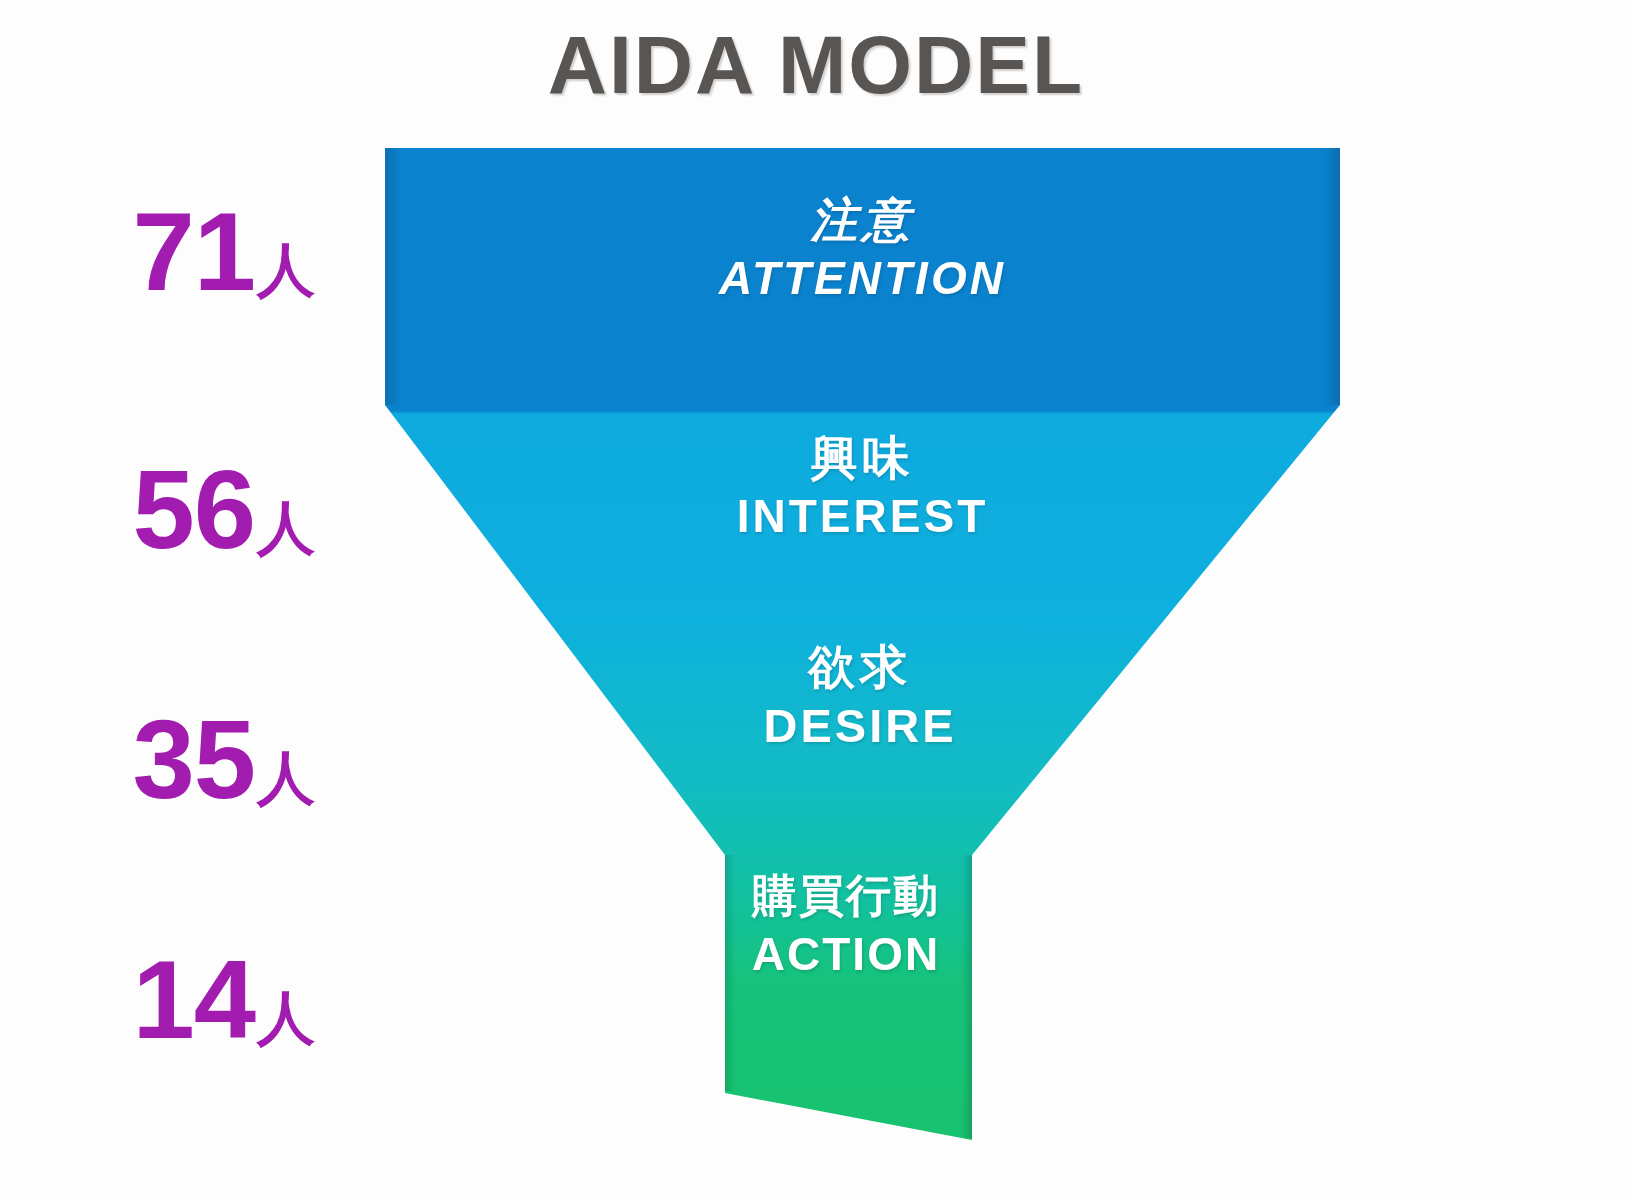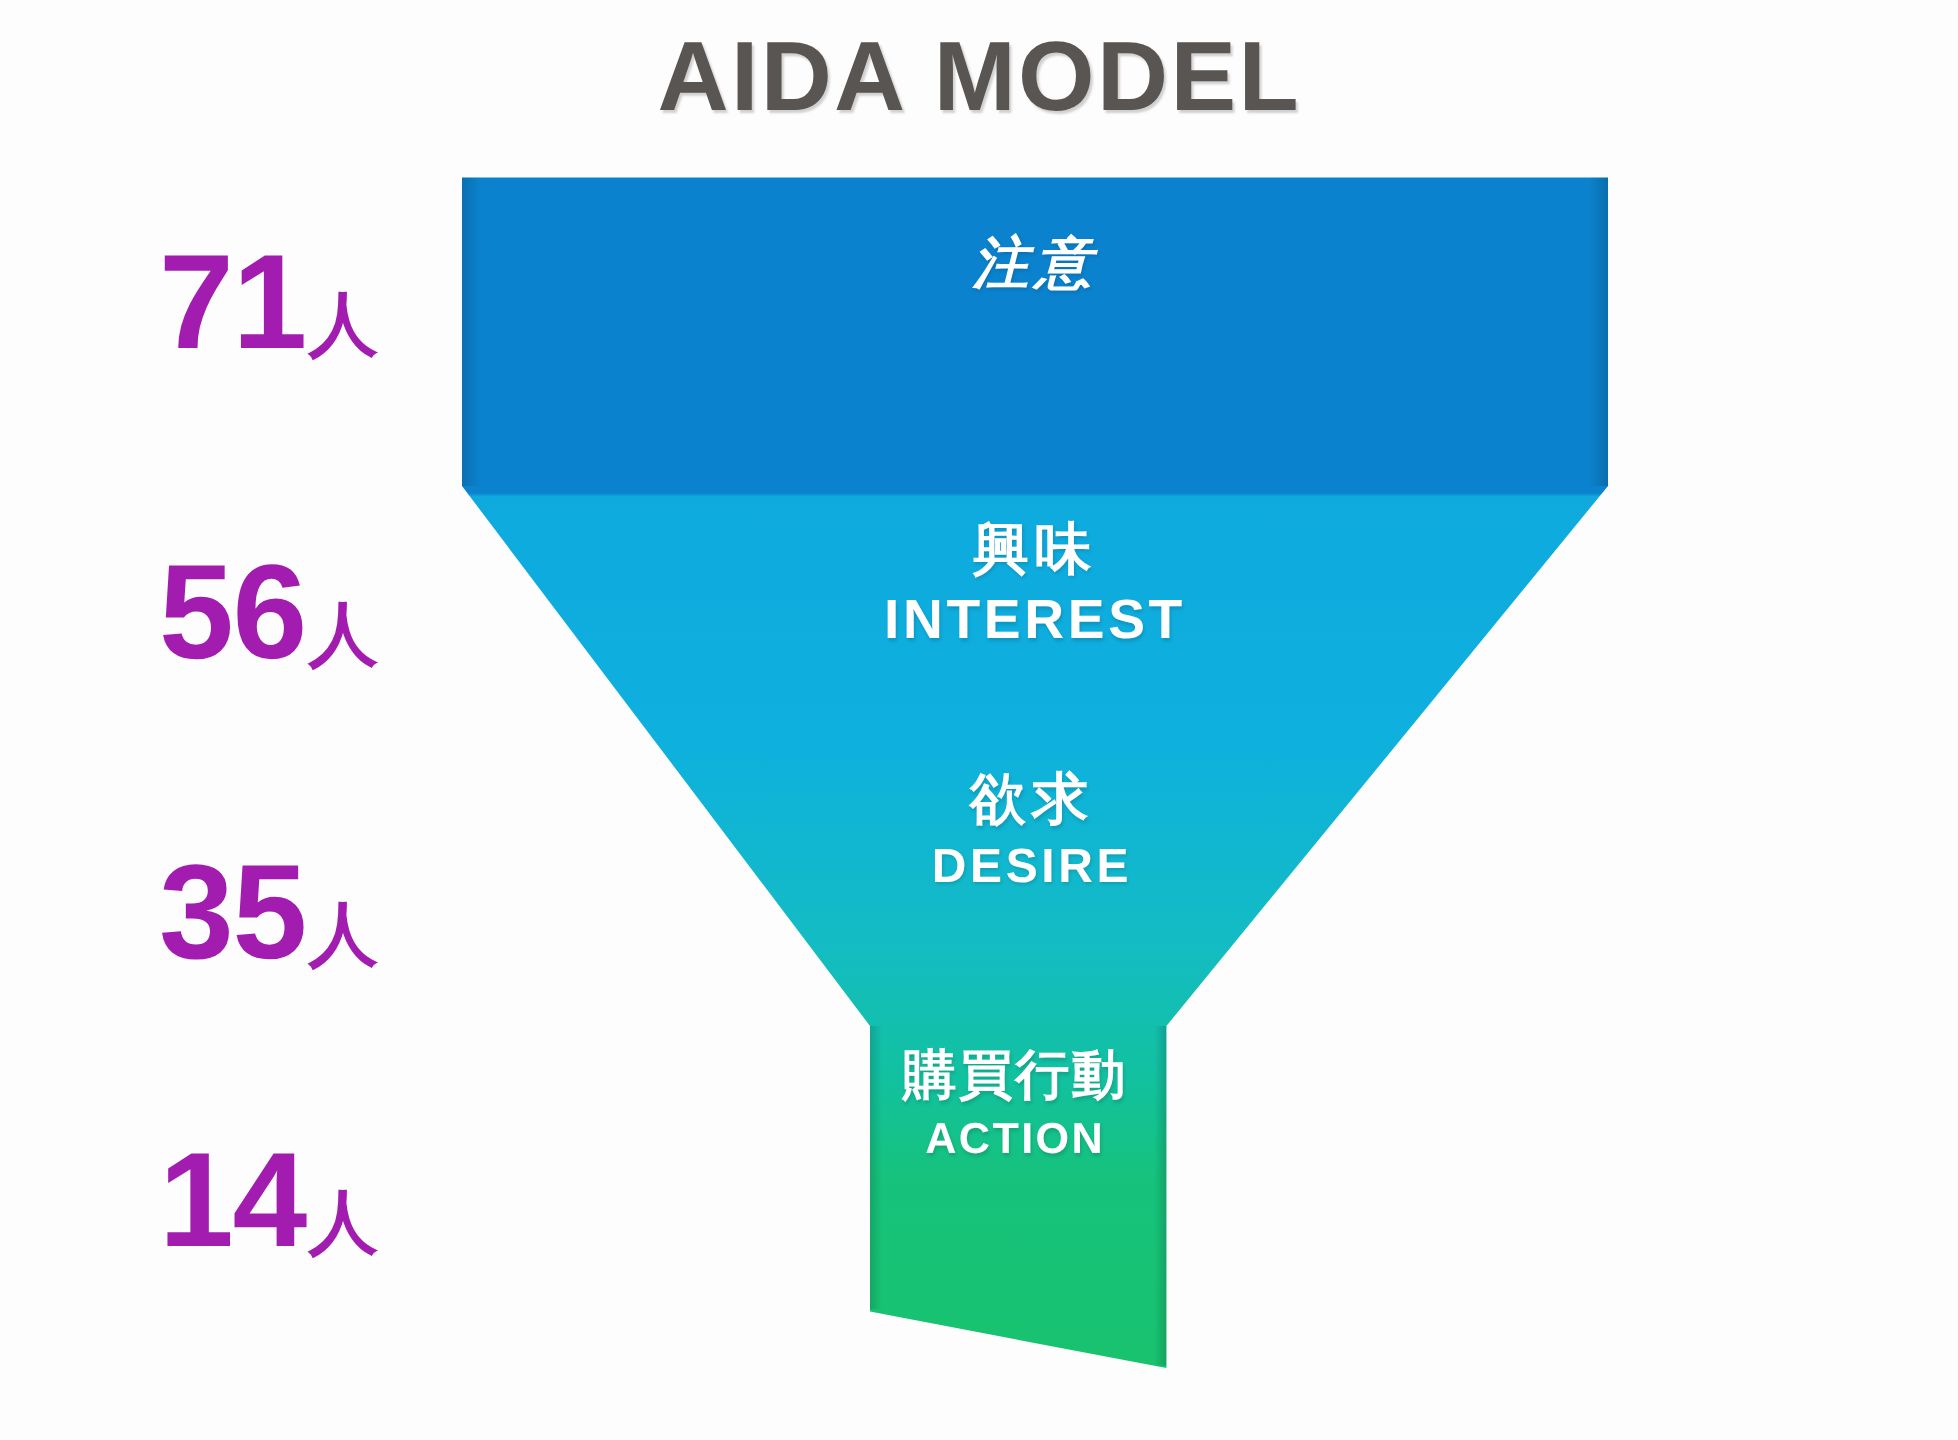--- a/index.html
+++ b/index.html
@@ -113,23 +113,23 @@
   .s-interest {
     left: 385px; top: 433px; width: 955px;
   }
   .s-desire {
     left: 500px; top: 642px; width: 720px;
   }
   .s-action {
     left: 660px; top: 872px; width: 372px;
   }
   .s-action .jp { font-size: 45px; letter-spacing: 2px; margin-bottom: 10px; }
-  .s-action .en { font-size: 36px; letter-spacing: 2px; }
+  .s-action .en { font-size: 46px; letter-spacing: 2px; }
   .s-desire .jp { font-size: 47px; }
-  .s-desire .en { font-size: 40px; text-align: center; }
+  .s-desire .en { font-size: 47px; text-align: center; }
 </style>
 </head>
 <body>
 
 <div id="stage">
 
   <div class="title">AIDA MODEL</div>
 
   <svg id="funnel-svg" viewBox="0 0 1632 1200" xmlns="http://www.w3.org/2000/svg" aria-hidden="true">
     <defs>
@@ -188,20 +188,21 @@
     </div>
 
     <div class="metric m3">
       <span class="num">14</span><span class="unit">人</span>
     </div>
 
   </div>
 
   <div class="stage-label s-attention">
     <span class="jp">注意</span>
+    <span class="en">ATTENTION</span>
   </div>
 
   <div class="stage-label s-interest">
     <span class="jp">興味</span>
     <span class="en">INTEREST</span>
   </div>
 
   <div class="stage-label s-desire">
     <span class="jp">欲求</span>
     <span class="en">DESIRE</span>

